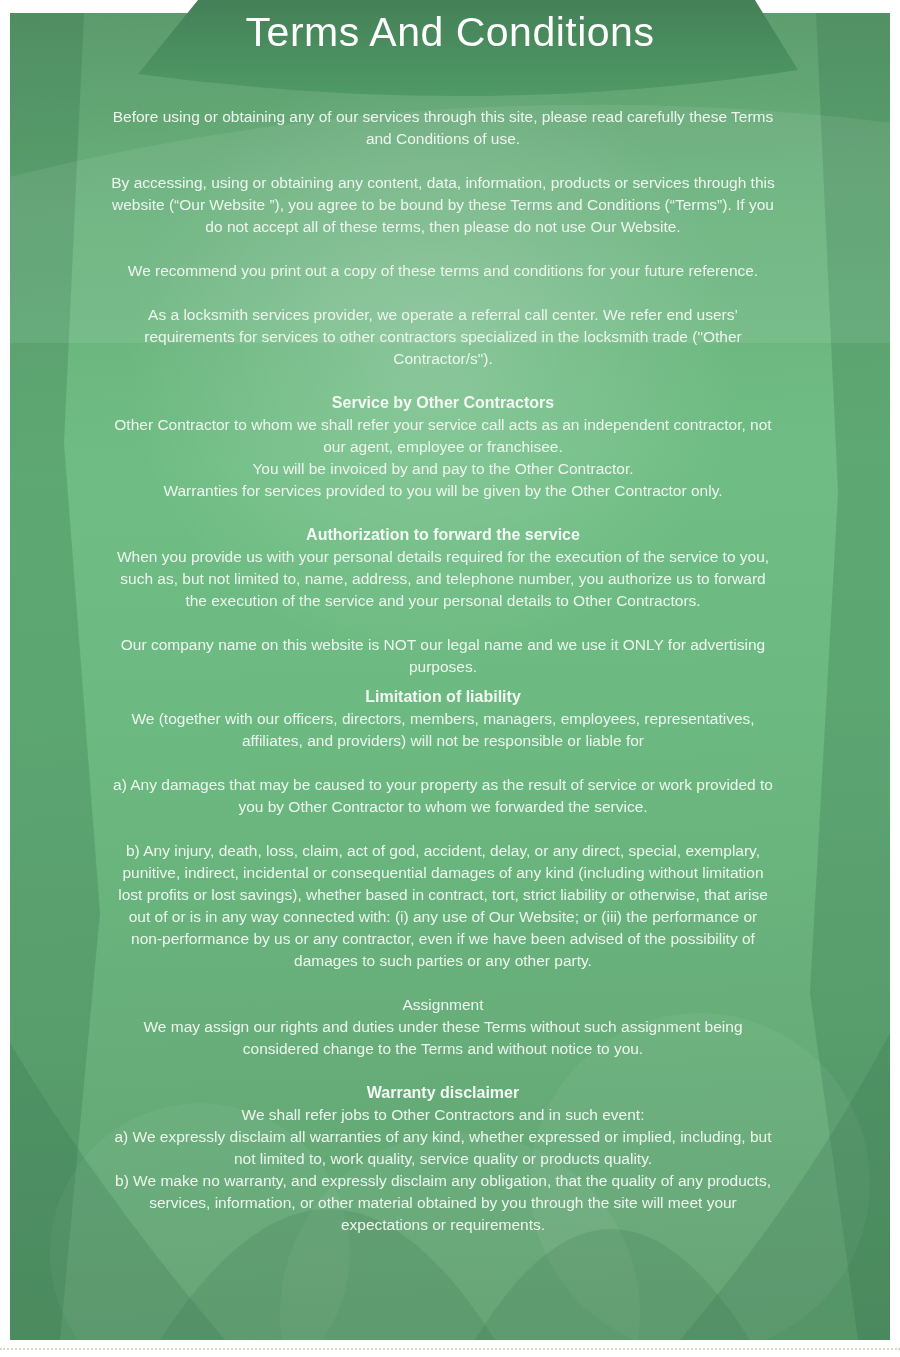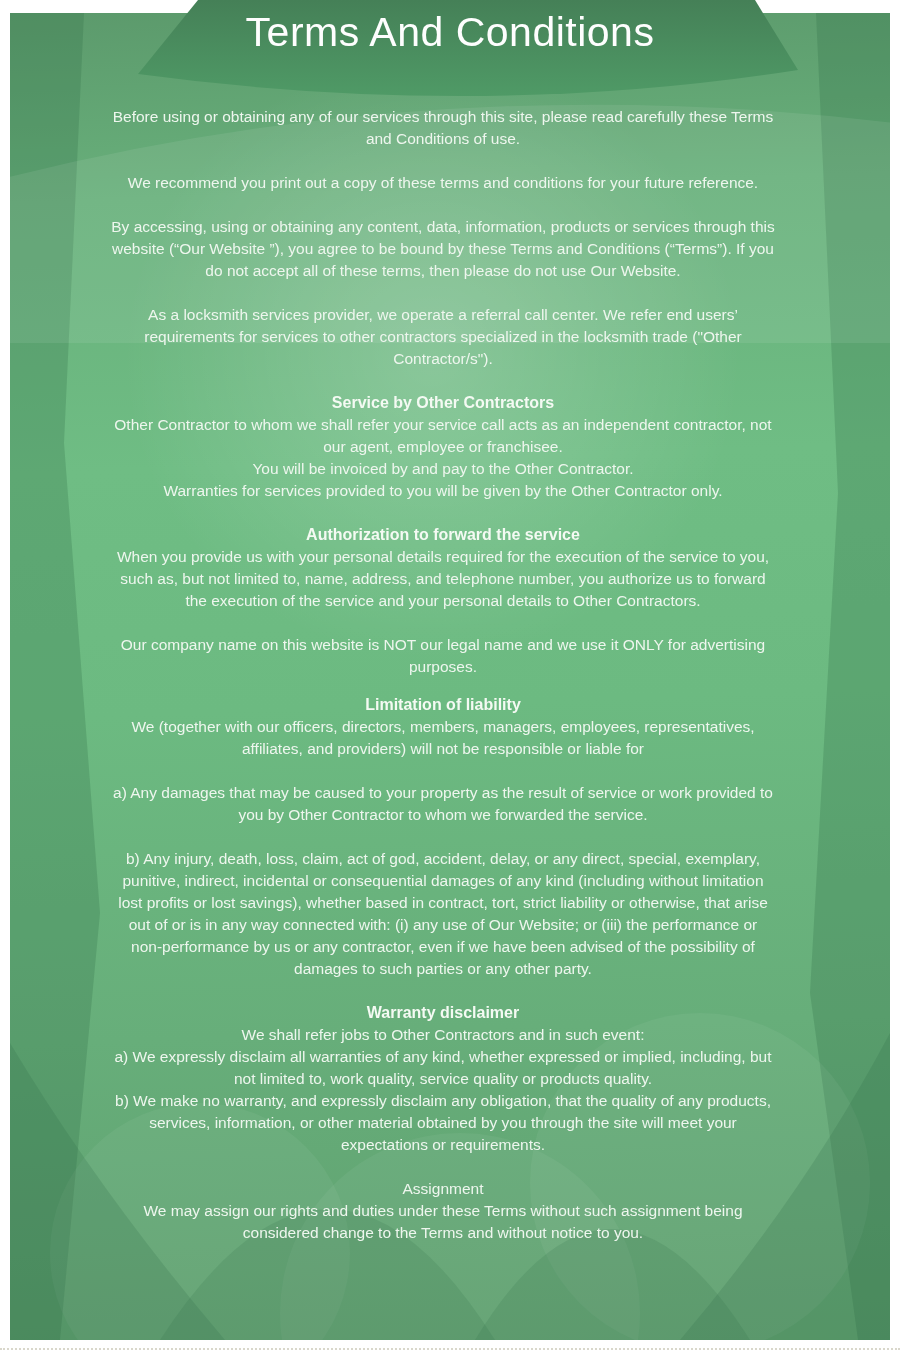--- a/index.html
+++ b/index.html
@@ -43,21 +43,21 @@
   .content{
     position:absolute;
     left:97px; top:106px;
     width:692px;
     color:#eef6ee;
     font-size:15.5px;
     line-height:22px;
     text-align:center;
   }
   .tc-section{margin:0 0 22px 0;}
-  .tc-section.no-gap{margin-bottom:16px;}
+  .tc-section.no-gap{margin-bottom:8px;}
   .sec-heading{
     margin:0;
     font-size:16px;
     font-weight:700;
     line-height:22px;
     color:#f4faf3;
   }
   .sec-heading.normal{font-weight:400; color:#eef6ee; font-size:15.5px;}
   .para{
     margin:0;
@@ -105,26 +105,26 @@
 </svg>
 
 <h1 class="banner-title">Terms And Conditions</h1>
 
 <main class="content" id="content">
     <section class="tc-section">
       <p class="para">Before using or obtaining any of our services through this site, please read carefully these Terms
 and Conditions of use.</p>
     </section>
     <section class="tc-section">
-      <p class="para">We recommend you print out a copy of these terms and conditions for your future reference.</p>
-    </section>
-    <section class="tc-section">
       <p class="para">By accessing, using or obtaining any content, data, information, products or services through this
 website (“Our Website ”), you agree to be bound by these Terms and Conditions (“Terms”). If you
 do not accept all of these terms, then please do not use Our Website.</p>
+    </section>
+    <section class="tc-section">
+      <p class="para">We recommend you print out a copy of these terms and conditions for your future reference.</p>
     </section>
     <section class="tc-section">
       <p class="para">As a locksmith services provider, we operate a referral call center. We refer end users’
 requirements for services to other contractors specialized in the locksmith trade ("Other
 Contractor/s").</p>
     </section>
     <section class="tc-section">
       <h2 class="sec-heading">Service by Other Contractors</h2>
       <p class="para">Other Contractor to whom we shall refer your service call acts as an independent contractor, not
 our agent, employee or franchisee.</p>
@@ -152,28 +152,28 @@
     </section>
     <section class="tc-section">
       <p class="para">b) Any injury, death, loss, claim, act of god, accident, delay, or any direct, special, exemplary,
 punitive, indirect, incidental or consequential damages of any kind (including without limitation
 lost profits or lost savings), whether based in contract, tort, strict liability or otherwise, that arise
 out of or is in any way connected with: (i) any use of Our Website; or (iii) the performance or
 non-performance by us or any contractor, even if we have been advised of the possibility of
 damages to such parties or any other party.</p>
     </section>
     <section class="tc-section">
+      <h2 class="sec-heading normal">Assignment</h2>
+      <p class="para">We may assign our rights and duties under these Terms without such assignment being
+considered change to the Terms and without notice to you.</p>
+    </section>
+    <section class="tc-section">
       <h2 class="sec-heading">Warranty disclaimer</h2>
       <p class="para">We shall refer jobs to Other Contractors and in such event:</p>
       <p class="para">a) We expressly disclaim all warranties of any kind, whether expressed or implied, including, but
 not limited to, work quality, service quality or products quality.</p>
       <p class="para">b) We make no warranty, and expressly disclaim any obligation, that the quality of any products,
 services, information, or other material obtained by you through the site will meet your
 expectations or requirements.</p>
     </section>
-    <section class="tc-section">
-      <h2 class="sec-heading normal">Assignment</h2>
-      <p class="para">We may assign our rights and duties under these Terms without such assignment being
-considered change to the Terms and without notice to you.</p>
-    </section>
   </main>
 
 <div class="bottom-divider"></div>
 
 </body></html>

